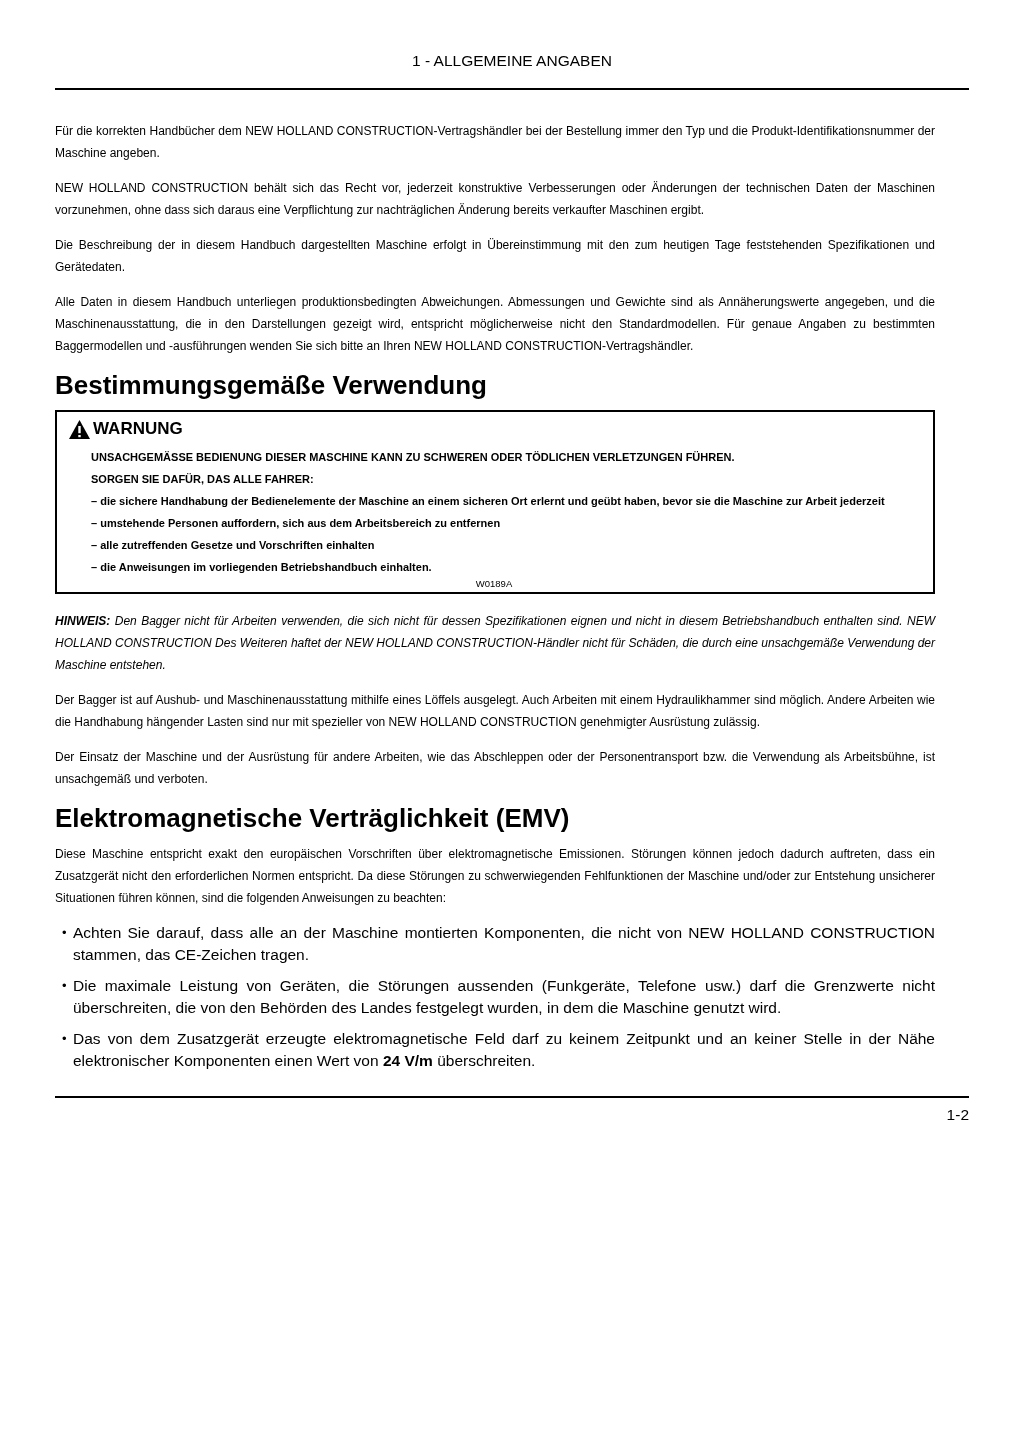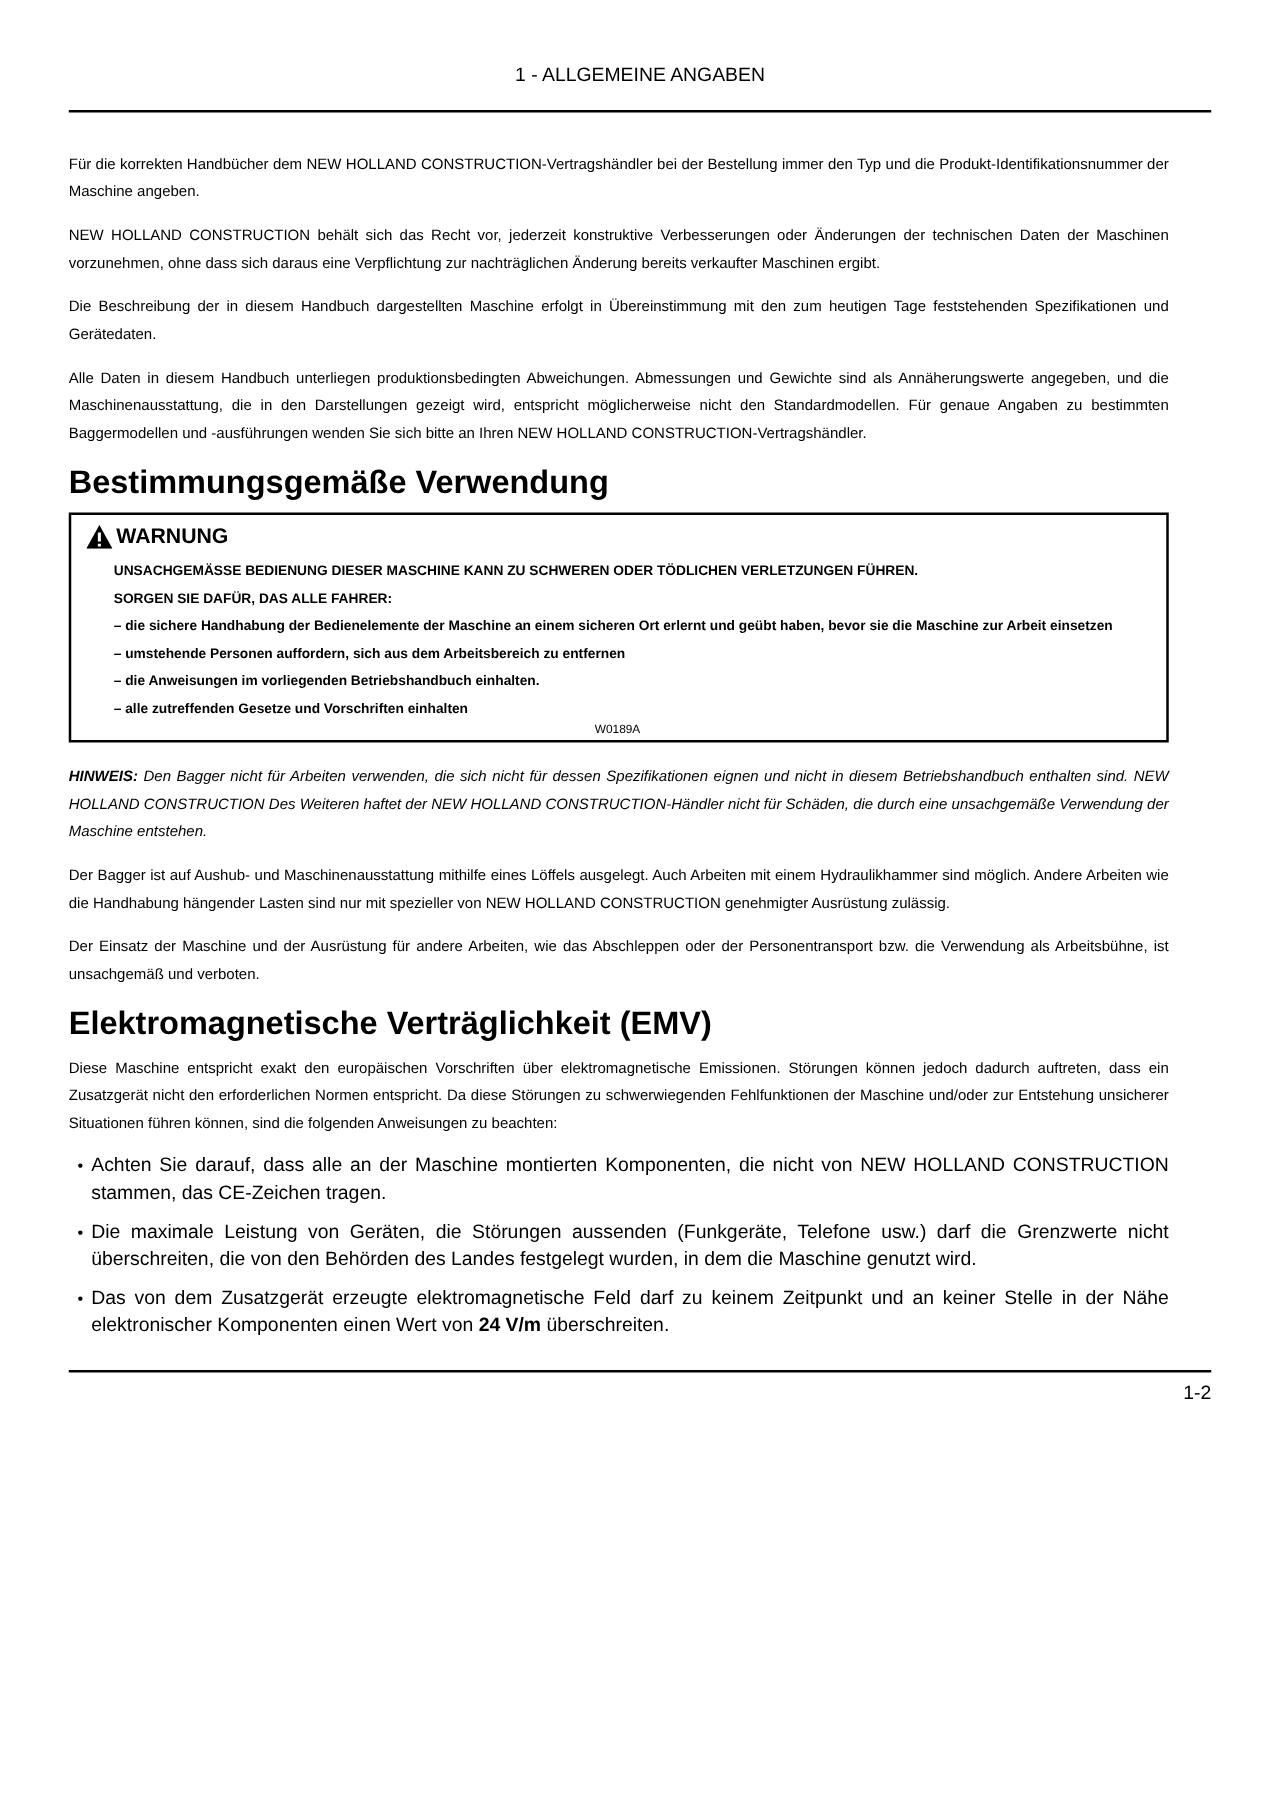--- a/index.html
+++ b/index.html
@@ -106,24 +106,24 @@
           <path d="M10.5 0 L21 19 L0 19 Z" fill="#000"></path>
           <rect x="9.3" y="6" width="2.4" height="7.2" fill="#fff"></rect>
           <rect x="9.3" y="15" width="2.4" height="2.2" fill="#fff"></rect>
         </svg>
       </span>
       <span class="warning-label">WARNUNG</span>
     </div>
     <div class="warning-body">
       <p>UNSACHGEMÄSSE BEDIENUNG DIESER MASCHINE KANN ZU SCHWEREN ODER TÖDLICHEN VERLETZUNGEN FÜHREN.</p>
       <p>SORGEN SIE DAFÜR, DAS ALLE FAHRER:</p>
-      <p class="dash">– die sichere Handhabung der Bedienelemente der Maschine an einem sicheren Ort erlernt und geübt haben, bevor sie die Maschine zur Arbeit einsetzen</p>
+      <p class="dash">– die sichere Handhabung der Bedienelemente der Maschine an einem sicheren Ort erlernt und geübt haben, bevor sie die Maschine zur Arbeit jederzeit</p>
       <p class="dash">– umstehende Personen auffordern, sich aus dem Arbeitsbereich zu entfernen</p>
+      <p class="dash">– alle zutreffenden Gesetze und Vorschriften einhalten</p>
       <p class="dash">– die Anweisungen im vorliegenden Betriebshandbuch einhalten.</p>
-      <p class="dash">– alle zutreffenden Gesetze und Vorschriften einhalten</p>
     </div>
     <div class="warning-code">W0189A</div>
   </div>
 
   <p class="body note"><span class="note-label">HINWEIS:</span> <span>Den Bagger nicht für Arbeiten verwenden, die sich nicht für dessen Spezifikationen eignen und nicht in diesem Betriebshandbuch enthalten sind. NEW HOLLAND CONSTRUCTION Des Weiteren haftet der NEW HOLLAND CONSTRUCTION-Händler nicht für Schäden, die durch eine unsachgemäße Verwendung der Maschine entstehen.</span></p>
 
   <p class="body">Der Bagger ist auf Aushub- und Maschinenausstattung mithilfe eines Löffels ausgelegt. Auch Arbeiten mit einem Hydraulikhammer sind möglich. Andere Arbeiten wie die Handhabung hängender Lasten sind nur mit spezieller von NEW HOLLAND CONSTRUCTION genehmigter Ausrüstung zulässig.</p>
   <p class="body">Der Einsatz der Maschine und der Ausrüstung für andere Arbeiten, wie das Abschleppen oder der Personentransport bzw. die Verwendung als Arbeitsbühne, ist unsachgemäß und verboten.</p>
 
   <h1 class="section">Elektromagnetische Verträglichkeit (EMV)</h1>

